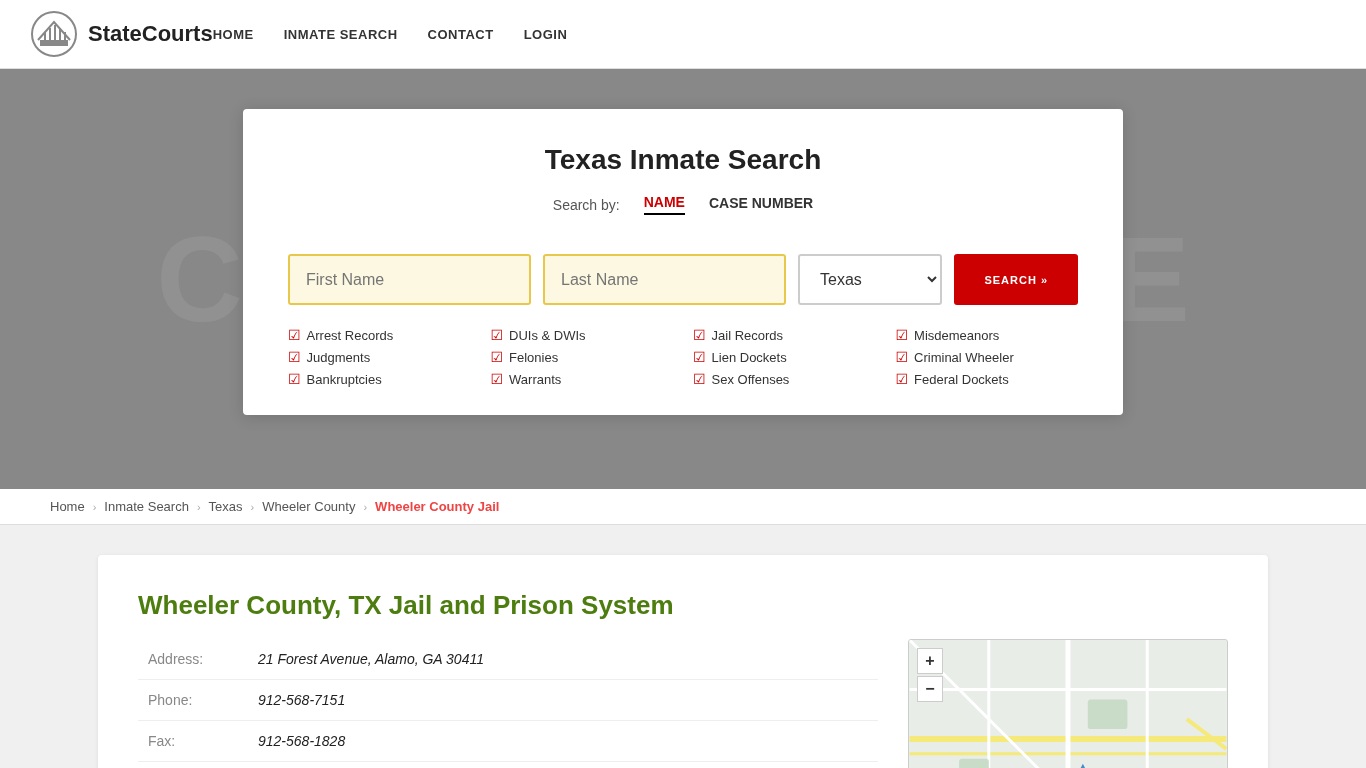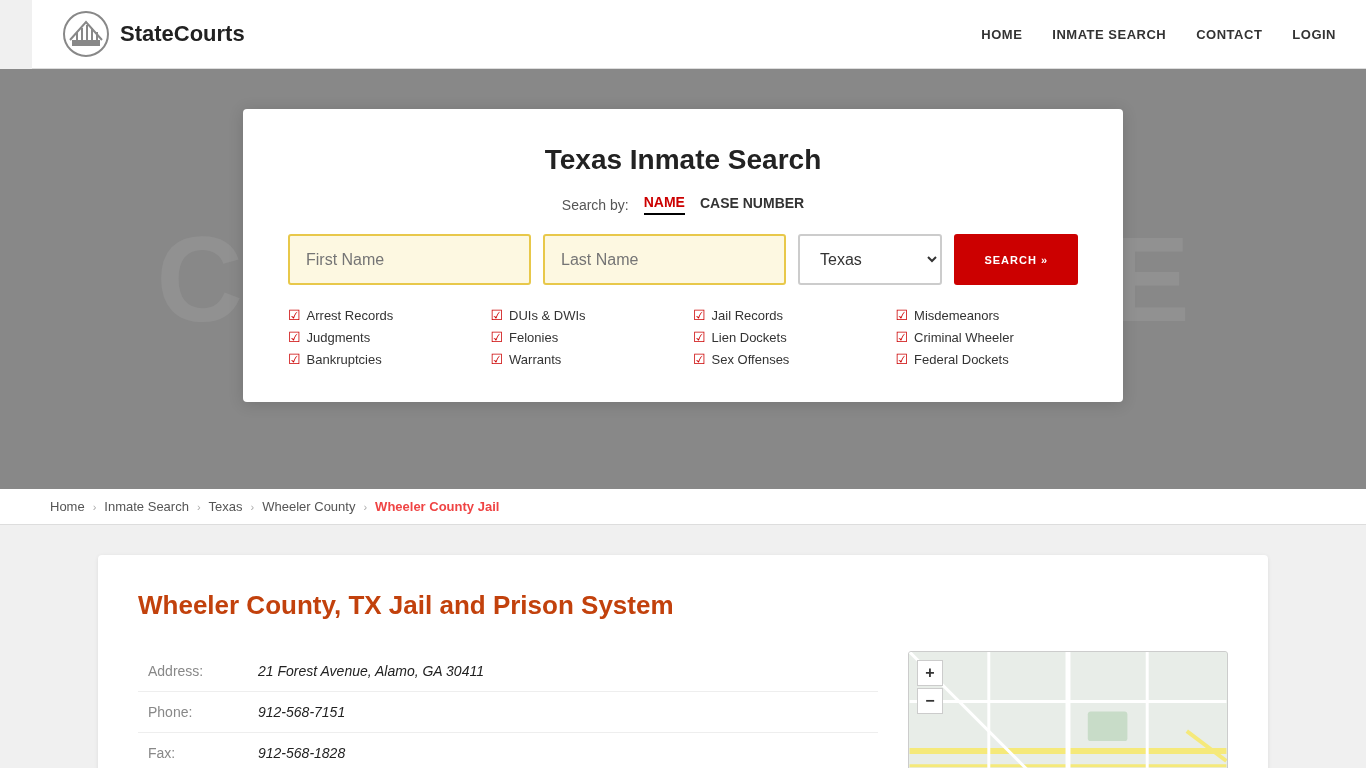--- a/index.html
+++ b/index.html
@@ -3,26 +3,24 @@
   <meta charset="utf-8">
   <style>
     * { box-sizing: border-box; margin: 0; padding: 0; }
     body { font-family: Arial, sans-serif; background: #f0f0f0; min-height: 768px; }
 
     
     .header {
       background: white;
       display: flex;
       align-items: center;
-      justify-content: space-between;
       padding: 10px 30px;
       border-bottom: 1px solid #ddd;
       position: relative;
       z-index: 10;
-      margin-left: 32px;
     }
     .logo-area {
       display: flex;
       align-items: center;
       gap: 10px;
     }
     .logo-icon {
       width: 48px;
       height: 48px;
     }
@@ -68,41 +66,41 @@
       letter-spacing: 20px;
       text-transform: uppercase;
       pointer-events: none;
       white-space: nowrap;
     }
 
     
     .search-card {
       background: white;
       border-radius: 4px;
-      padding: 35px 45px 35px;
+      padding: 35px 45px 28px;
       width: 880px;
       max-width: 95%;
       position: relative;
       z-index: 5;
       margin-top: 10px;
       box-shadow: 0 2px 15px rgba(0,0,0,0.15);
     }
     .search-card-title {
       font-size: 28px;
       font-weight: bold;
       text-align: center;
       color: #222;
       margin-bottom: 18px;
     }
     .search-by-row {
       display: flex;
       align-items: center;
       justify-content: center;
-      gap: 15px;
-      margin-bottom: 19px;
+      gap: 24px;
+      margin-bottom: 39px;
     }
     .search-by-label {
       font-size: 14px;
       color: #555;
     }
     .search-tab {
       font-size: 14px;
       font-weight: bold;
       cursor: pointer;
       padding-bottom: 3px;
@@ -200,22 +198,22 @@
     }
     .content-layout {
       display: flex;
       gap: 30px;
       align-items: flex-start;
     }
     .content-left { flex: 1; }
     .jail-title {
       font-size: 26px;
       font-weight: bold;
-      color: #c2410c;
-      margin-bottom: 30px;
+      color: #4d7c0f;
+      margin-bottom: 18px;
     }
     .info-table { width: 100%; border-collapse: collapse; }
     .info-table tr td {
       padding: 12px 10px;
       font-size: 14px;
       border-bottom: 1px solid #eee;
     }
     .info-table tr td:first-child { color: #888; width: 110px; }
     .info-table tr td:last-child { color: #222; font-style: italic; }
 

